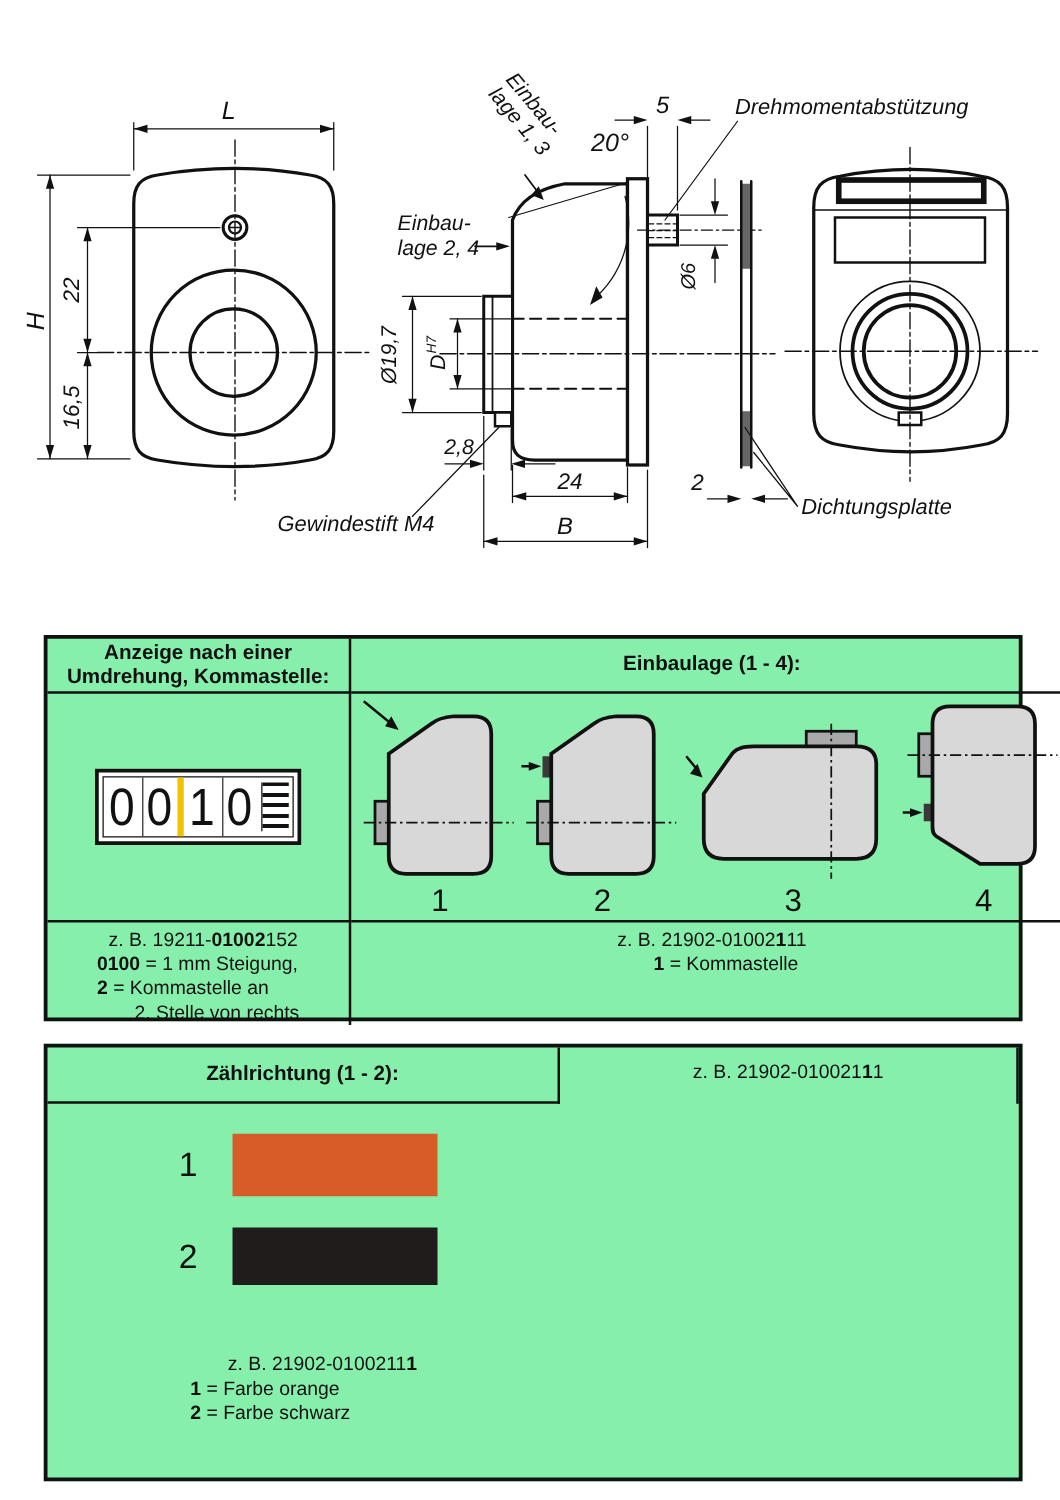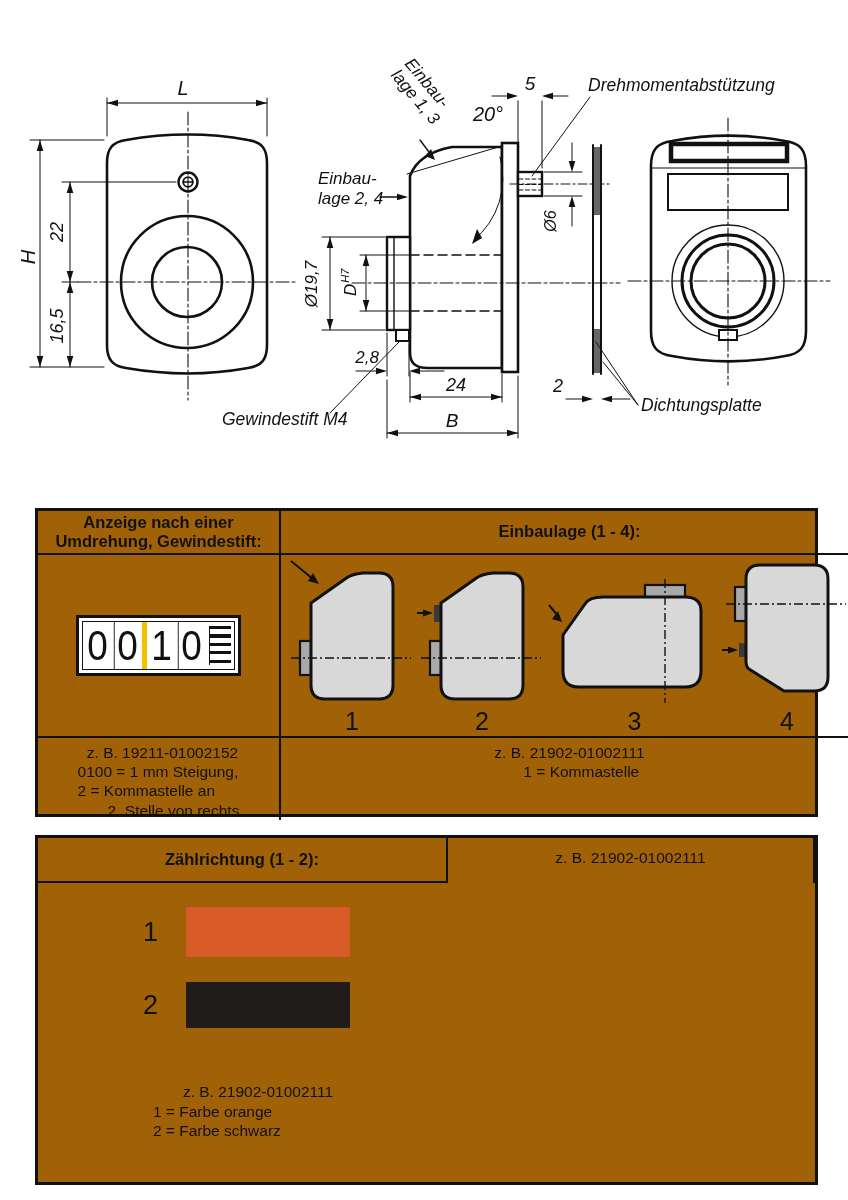--- a/index.html
+++ b/index.html
@@ -2,32 +2,32 @@
 <html><head>
 <meta charset="utf-8">
 <style>
   html,body{margin:0;padding:0;background:#fff;}
   body{font-family:"Liberation Sans",sans-serif;color:#111;}
   .page{position:relative;width:848px;height:1200px;background:#fff;overflow:hidden;}
   svg text{font-family:"Liberation Sans",sans-serif;fill:#111;}
   .dim{font-style:italic;}
   .drawing{position:absolute;left:0;top:0;}
   
-  .tbl{position:absolute;border:3px solid #111;display:grid;background:#a16207;box-sizing:border-box;}
+  .tbl{position:absolute;border:3px solid #111;display:grid;background:#86efac;box-sizing:border-box;}
   .t1{left:35px;top:508px;width:783px;height:309px;grid-template-columns:243px 1fr;grid-template-rows:44px 183px 1fr;}
   .t2{left:35px;top:835px;width:783px;height:350px;grid-template-columns:410px 1fr;grid-template-rows:45px 1fr;}
   .cell{position:relative;box-sizing:border-box;}
   .br{border-right:2.5px solid #111;}
   .bb{border-bottom:2.5px solid #111;}
   .hdr{display:flex;align-items:center;justify-content:center;text-align:center;
        font-weight:bold;font-size:16.5px;line-height:1.18;}
   
   .code{font-size:15.5px;line-height:1.24;display:inline-block;text-align:left;}
   .code .ctr{text-align:center;}
-  .code b{font-weight:normal;}
+  .code b{font-weight:bold;}
   .foot{display:flex;justify-content:center;align-items:flex-start;padding-top:5px;}
   .ind30{padding-left:30px;}
   .ind29{padding-left:29px;}
   .pl8{padding-left:8px;}
   
   .counterwrap{display:flex;align-items:center;justify-content:center;height:100%;}
   .counter{border:3px solid #111;padding:3px;background:#fff;}
   .counter-inner{border:1.5px solid #111;display:flex;align-items:stretch;height:47px;}
   .digit{width:29px;display:flex;align-items:center;justify-content:center;
          font-size:42px;line-height:1;border-left:1.2px solid #111;
@@ -183,21 +183,21 @@
         <circle cx="728" cy="281" r="37" stroke-width="3"></circle>
         <rect x="719" y="330" width="18" height="10" stroke-width="2" fill="#fff"></rect>
         <path d="M728,118 V385" stroke-width="1.1" stroke-dasharray="13 3 3 3"></path>
         <path d="M628,281 H830" stroke-width="1.1" stroke-dasharray="13 3 3 3"></path>
       </g>
     </g>
   </svg>
 
   <div class="tbl t1">
     <div class="cell br bb hdr">
-      <div><span>Anzeige nach einer</span><br><span>Umdrehung, Gewindestift:</span></div>
+      <div><span>Anzeige nach einer</span><br><span>Umdrehung, Kommastelle:</span></div>
     </div>
     <div class="cell bb hdr">Einbaulage (1 - 4):</div>
 
     <div class="cell br bb counterwrap">
       <div class="counter">
         <div class="counter-inner">
           <div class="digit">0</div>
           <div class="digit">0</div>
           <div class="comma-bar" style="background-color: rgb(242, 194, 0);"></div>
           <div class="digit">1</div>

